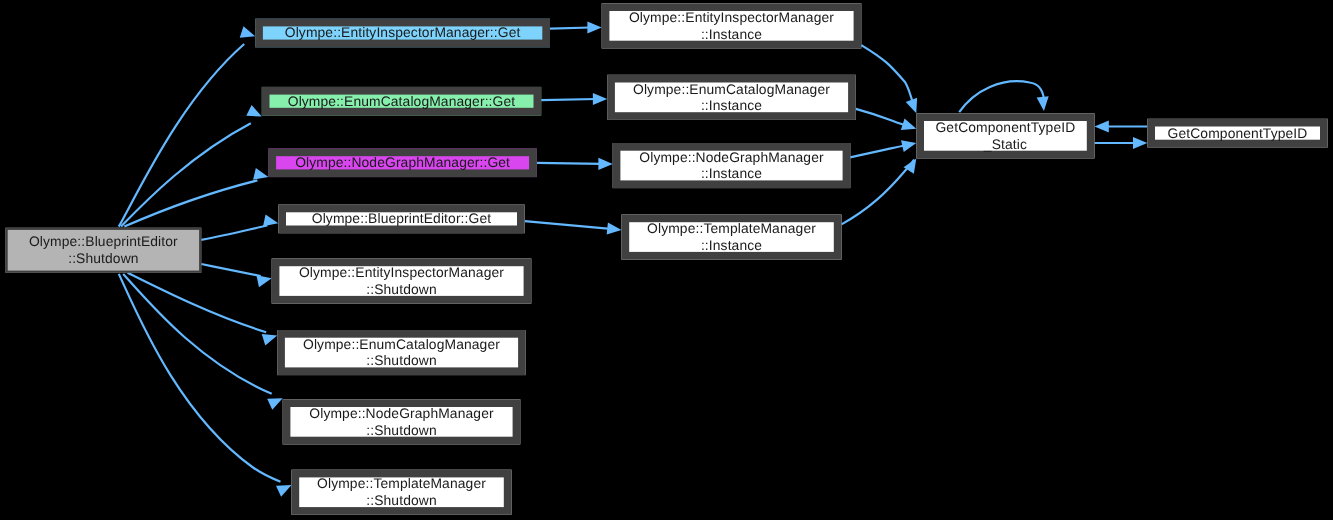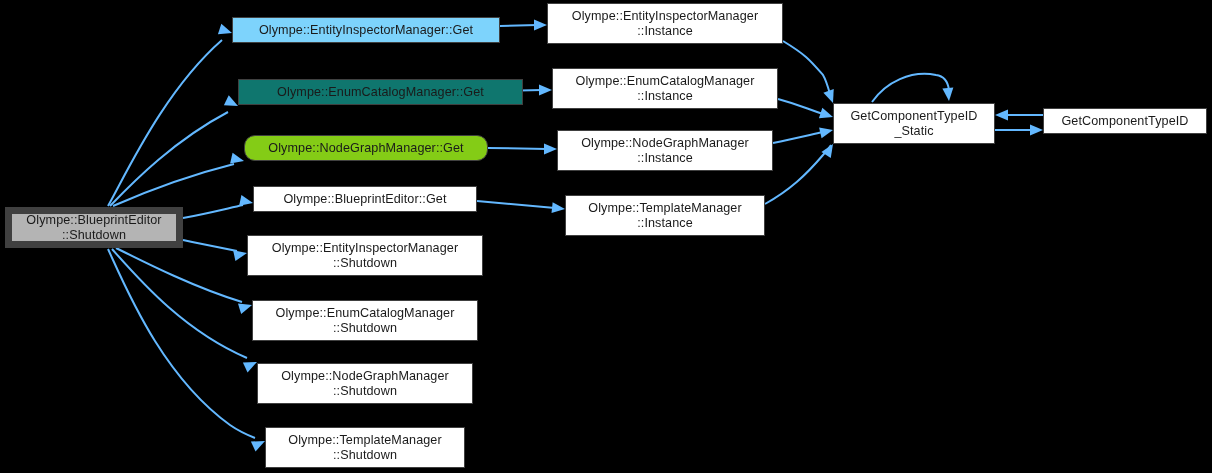--- a/index.html
+++ b/index.html
@@ -20,35 +20,35 @@
     left: 0;
     top: 0;
     width: 1212px;
     height: 473px;
     pointer-events: none;
   }
   .node {
     position: absolute;
     box-sizing: border-box;
     background: #ffffff;
-    border: 1px solid #0f766e;
+    border: 7px solid #0f766e;
     color: #1a1a1a;
     font-size: 12.6px;
     line-height: 15px;
     display: flex;
     align-items: center;
     justify-content: center;
     text-align: center;
     white-space: pre-line;
     letter-spacing: 0.1px;
     z-index: 5;
   }
   .node.current {
     background: #b4b4b4;
-    border: 7px solid #8b5cf6;
+    border: 2px solid #8b5cf6;
   }
 </style>
 </head>
 <body>
 
 <div id="canvas" style="background: rgb(0, 0, 0);">
   <svg id="edges" width="1212" height="473" viewBox="0 0 1212 473">
       <path d="M108,206 C128,170 165,90 222,40" fill="none" stroke="#63b8ff" stroke-width="2"></path>
       <polygon points="0,0 -13,-5.5 -13,5.5" fill="#63b8ff" transform="translate(232,33) rotate(18)"></polygon>
       <path d="M110,206 C135,180 175,140 228,112" fill="none" stroke="#63b8ff" stroke-width="2"></path>
@@ -84,22 +84,22 @@
       <path d="M872,102 C886,82 911,70 936,75 C944,76 948,82 949,90" fill="none" stroke="#63b8ff" stroke-width="2"></path>
       <polygon points="0,0 -13,-5.5 -13,5.5" fill="#63b8ff" transform="translate(949,101) rotate(85)"></polygon>
       <path d="M995,130 L1033,130" fill="none" stroke="#63b8ff" stroke-width="2"></path>
       <polygon points="0,0 -13,-5.5 -13,5.5" fill="#63b8ff" transform="translate(1043,130) rotate(0)"></polygon>
       <path d="M1043,115 L1005,115" fill="none" stroke="#63b8ff" stroke-width="2"></path>
       <polygon points="0,0 -13,-5.5 -13,5.5" fill="#63b8ff" transform="translate(995,115) rotate(180)"></polygon>
     </svg>
 <div class="node current" style="left: 5px; top: 207px; width: 178px; height: 41px; background: rgb(180, 180, 180); border-color: rgb(64, 64, 64);">Olympe::BlueprintEditor
 ::Shutdown</div>
     <div class="node" style="left: 232px; top: 17px; width: 268px; height: 26px; background: #7dd3fc; border-color: rgb(64, 64, 64);">Olympe::EntityInspectorManager::Get</div>
-    <div class="node" style="left: 238px; top: 79px; width: 285px; height: 26px; background: #0f766e; border-color: rgb(64, 64, 64);">Olympe::EnumCatalogManager::Get</div>
-    <div class="node" style="left: 244px; top: 135px; width: 244px; height: 26px; background: #84cc16; border-color: rgb(64, 64, 64); border-radius: 11px;">Olympe::NodeGraphManager::Get</div>
+    <div class="node" style="left: 238px; top: 79px; width: 254px; height: 26px; background: #86efac; border-color: rgb(64, 64, 64);">Olympe::EnumCatalogManager::Get</div>
+    <div class="node" style="left: 244px; top: 135px; width: 244px; height: 26px; background: #d946ef; border-color: rgb(64, 64, 64);">Olympe::NodeGraphManager::Get</div>
     <div class="node" style="left: 253px; top: 186px; width: 224px; height: 26px; background: rgb(255, 255, 255); border-color: rgb(64, 64, 64);">Olympe::BlueprintEditor::Get</div>
     <div class="node" style="left: 247px; top: 235px; width: 236px; height: 41px; background: rgb(255, 255, 255); border-color: rgb(64, 64, 64);">Olympe::EntityInspectorManager
 ::Shutdown</div>
     <div class="node" style="left: 252px; top: 300px; width: 226px; height: 41px; background: rgb(255, 255, 255); border-color: rgb(64, 64, 64);">Olympe::EnumCatalogManager
 ::Shutdown</div>
     <div class="node" style="left: 257px; top: 363px; width: 216px; height: 41px; background: rgb(255, 255, 255); border-color: rgb(64, 64, 64);">Olympe::NodeGraphManager
 ::Shutdown</div>
     <div class="node" style="left: 265px; top: 427px; width: 200px; height: 41px; background: rgb(255, 255, 255); border-color: rgb(64, 64, 64);">Olympe::TemplateManager
 ::Shutdown</div>
     <div class="node" style="left: 547px; top: 3px; width: 236px; height: 41px; background: rgb(255, 255, 255); border-color: rgb(64, 64, 64);">Olympe::EntityInspectorManager

